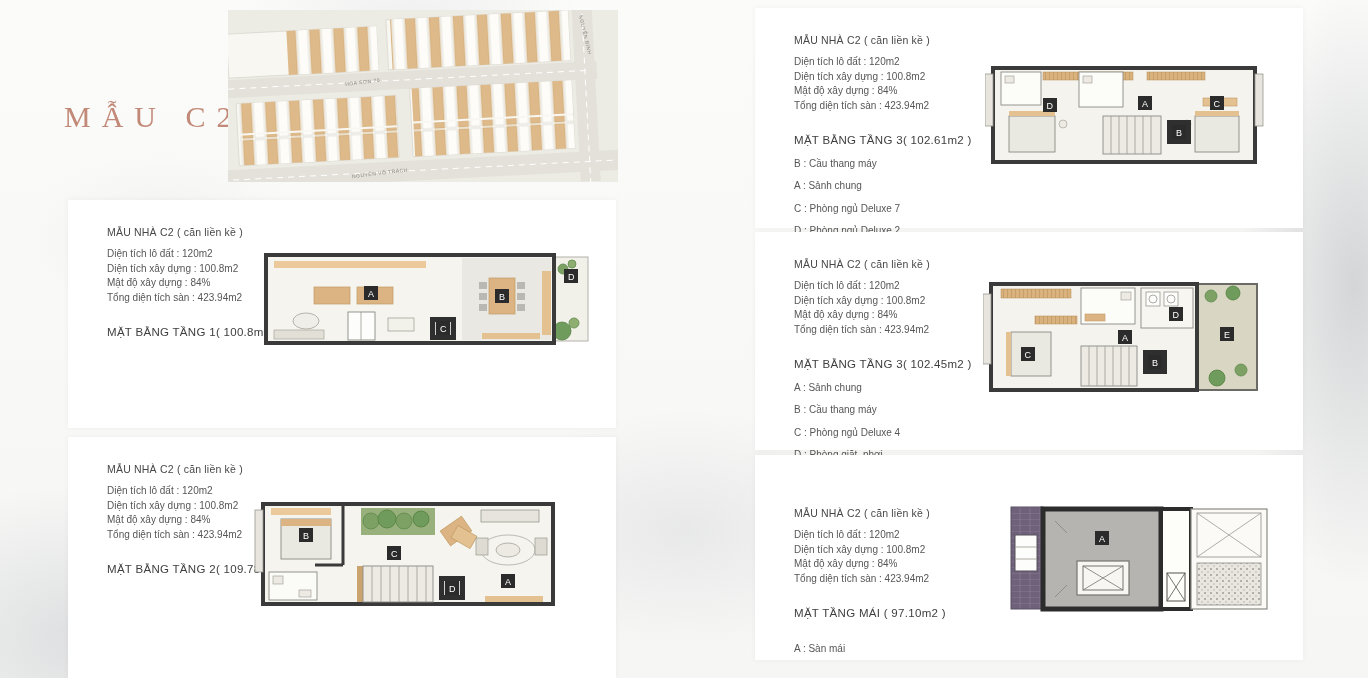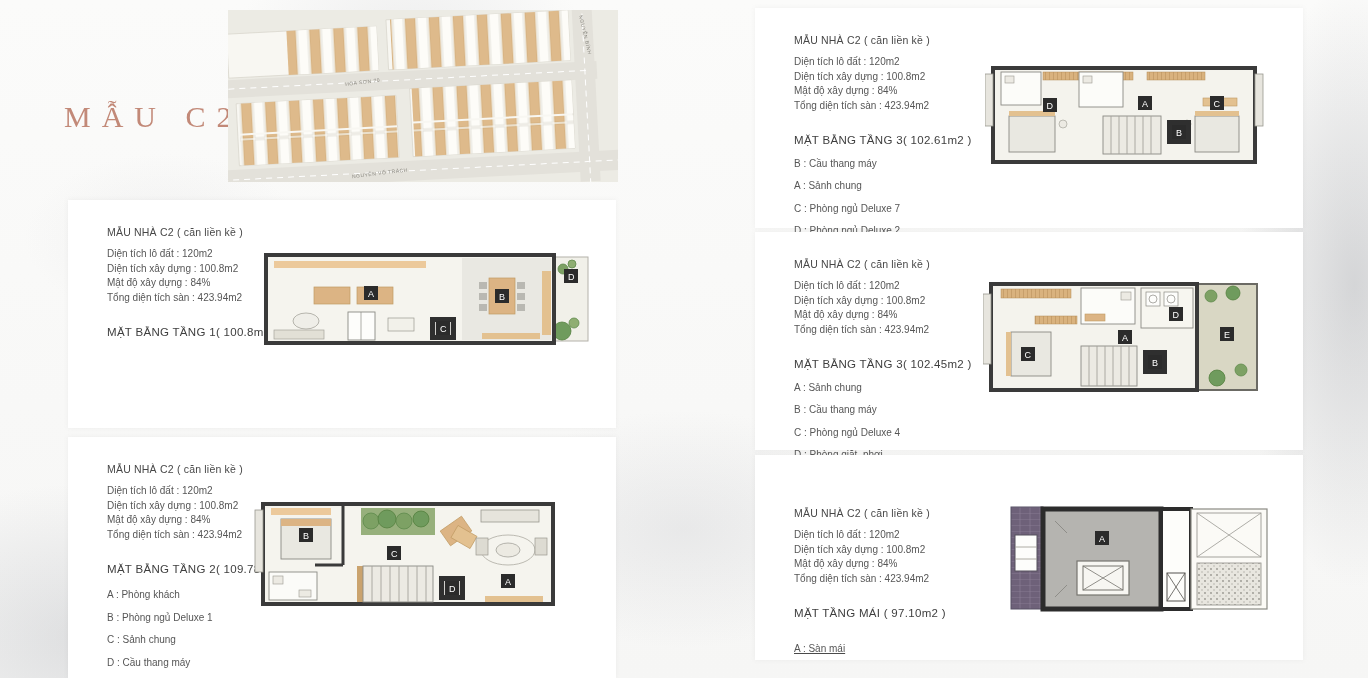--- a/index.html
+++ b/index.html
@@ -143,26 +143,20 @@
 </div>
 
 <div class="card card-L2">
   <div class="panel-text">
     <div class="panel-header">MẪU NHÀ C2 ( căn liền kề )</div>
     <div class="stat-line">Diện tích lô đất : 120m2</div>
     <div class="stat-line">Diện tích xây dựng : 100.8m2</div>
     <div class="stat-line">Mật độ xây dựng : 84%</div>
     <div class="stat-line">Tổng diện tích sàn : 423.94m2</div>
     <div class="floor-title">MẶT BẰNG TẦNG 2( 109.78m2 )</div>
-    <ul class="legend" style="margin-top:14px;">
-      <li>A : Phòng khách</li>
-      <li>B : Phòng ngủ Deluxe 1</li>
-      <li>C : Sảnh chung</li>
-      <li>D : Cầu thang máy</li>
-    </ul>
   </div>
   <div class="plan" style="left:185px;top:55px;width:340px;height:125px;">
     <svg width="340" height="125" viewBox="0 0 340 125">
 
       <rect x="10" y="12" width="290" height="100" fill="#f5f4ee" stroke="#3a3a3a" stroke-width="4"></rect>
       <rect x="2" y="18" width="8" height="62" fill="#e7e5de" stroke="#9a9890" stroke-width="0.8"></rect>
 
       <rect x="18" y="16" width="60" height="7" fill="#ecc99b"></rect>
       <rect x="28" y="27" width="50" height="40" fill="#e9e8e1" stroke="#8b8a84" stroke-width="0.9"></rect>
       <rect x="28" y="27" width="50" height="7" fill="#dcb484"></rect>
@@ -380,21 +374,21 @@
 </div>
 
 <div class="card card-R3">
   <div class="panel-text" style="top:52px;">
     <div class="panel-header">MẪU NHÀ C2 ( căn liền kề )</div>
     <div class="stat-line">Diện tích lô đất : 120m2</div>
     <div class="stat-line">Diện tích xây dựng : 100.8m2</div>
     <div class="stat-line">Mật độ xây dựng : 84%</div>
     <div class="stat-line">Tổng diện tích sàn : 423.94m2</div>
     <div class="floor-title">MẶT TẦNG MÁI ( 97.10m2 )</div>
-    <ul class="legend" style="margin-top:24px;text-decoration:underline;">
+    <ul class="legend" style="margin-top:24px;">
       <li>A : Sàn mái</li>
     </ul>
   </div>
   <div class="plan" style="left:250px;top:40px;width:268px;height:128px;">
     <svg width="268" height="128" viewBox="0 0 268 128">
       <defs>
         <pattern id="dots" patternUnits="userSpaceOnUse" width="6" height="6">
           <rect width="6" height="6" fill="#e8e6df"></rect>
           <circle cx="2" cy="2" r="0.9" fill="#98968e"></circle>
           <circle cx="5" cy="5" r="0.7" fill="#aaa89f"></circle>

